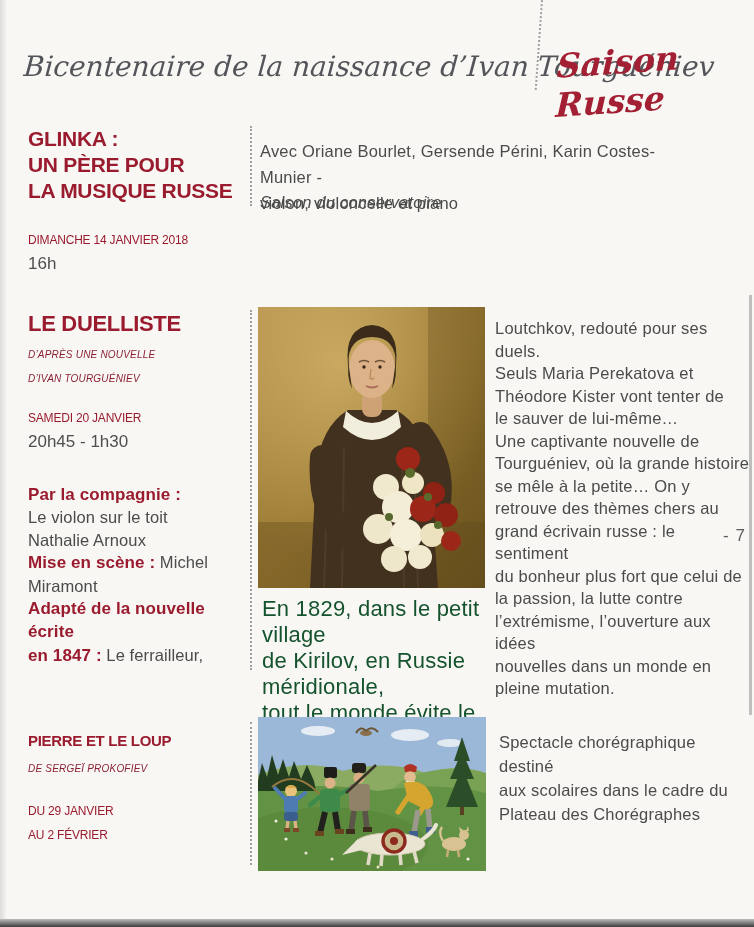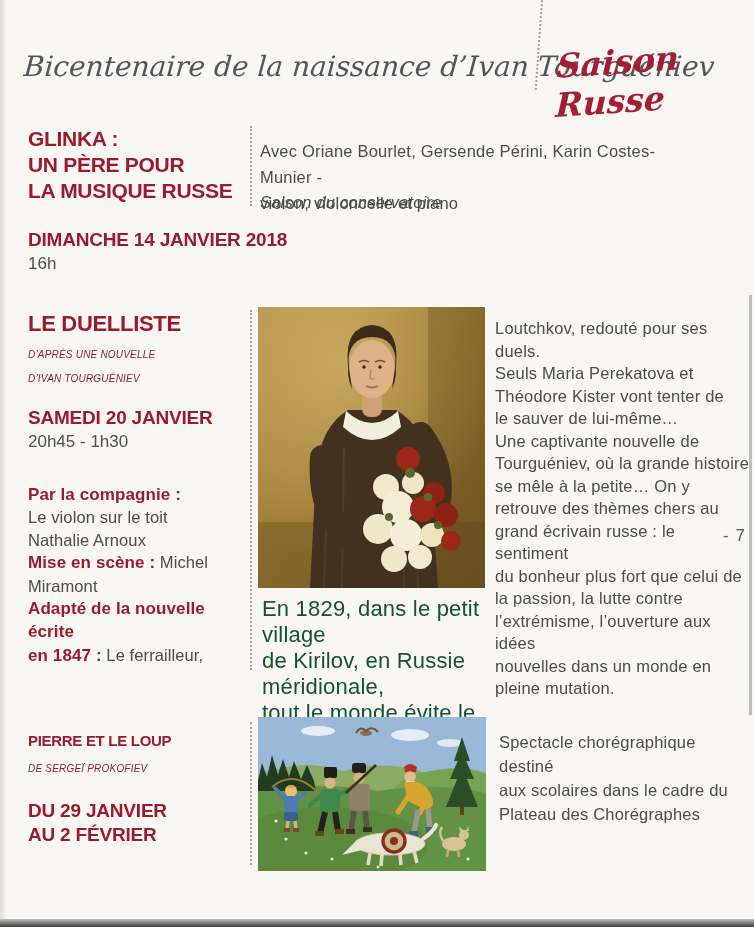--- a/index.html
+++ b/index.html
@@ -6,21 +6,21 @@
   .page{position:relative;width:754px;height:927px;margin:0 auto;background:#f8f7f4;
         overflow:hidden;font-family:"Liberation Sans",sans-serif;color:var(--body-gray,#4a4a4b);}
   .abs{position:absolute;}
   .prelines{white-space:pre-line;}
   
   .script{font-family:"DejaVu Serif",serif;font-style:italic;color:var(--script-gray,#54555a);}
   .script-red{font-family:"DejaVu Serif",serif;font-style:italic;font-weight:bold;color:var(--script-red,#a31f33);}
   
   .sec-title{color:var(--accent-red,#9a1b2e);font-weight:bold;font-size:21px;line-height:26px;letter-spacing:-.3px;}
   .sec-sub{color:#8c2033;font-style:italic;font-size:10px;line-height:24px;letter-spacing:.2px;}
-  .sec-date{color:var(--accent-red,#9a1b2e);font-weight:bold;font-size:19px;line-height:24px;letter-spacing:-.2px;}
+  .sec-date{color:var(--accent-red,#9a1b2e);font-weight:normal;font-size:12px;line-height:24px;letter-spacing:-.2px;}
   .sec-time{color:#4f4f4f;font-size:17px;}
   .body-txt{font-size:16.5px;line-height:22.5px;color:#4b4b4b;letter-spacing:.2px;}
   .caption{font-size:22px;line-height:26px;color:#14532d;letter-spacing:.2px;}
   .credit-line{font-size:16.5px;line-height:22.4px;letter-spacing:.1px;}
   .cl-label{color:var(--accent-red,#9a1b2e);font-weight:bold;font-size:17px;}
   .cl-value{color:#4b4b4b;}
   .vdots{position:absolute;width:0;border-left:2px dotted #a0a0a0;}
   .pagenum{font-size:17px;color:#5c5c5c;letter-spacing:1px;}
   .edge-left{left:0;top:0;width:7px;height:927px;background:linear-gradient(to right,rgba(150,150,150,.28),rgba(150,150,150,0));}
   .edge-right{left:749px;top:295px;width:3px;height:420px;background:rgba(120,120,120,.45);}

